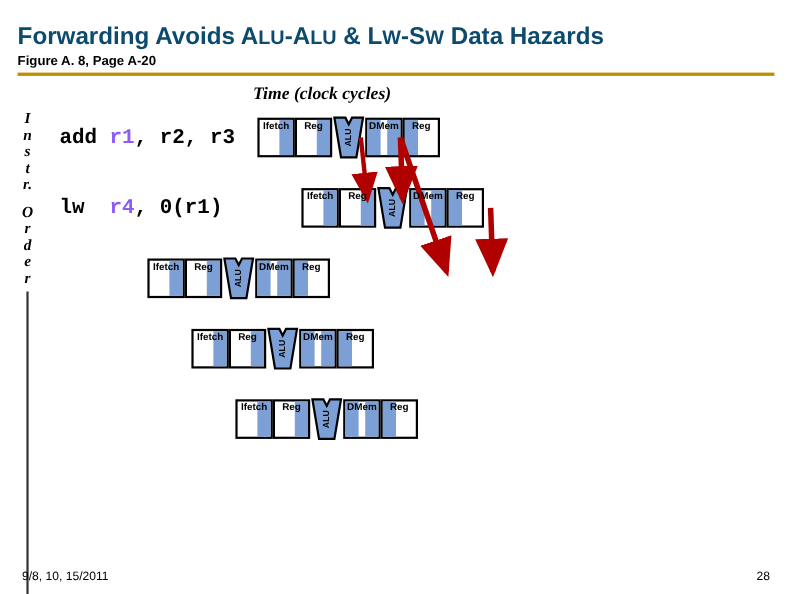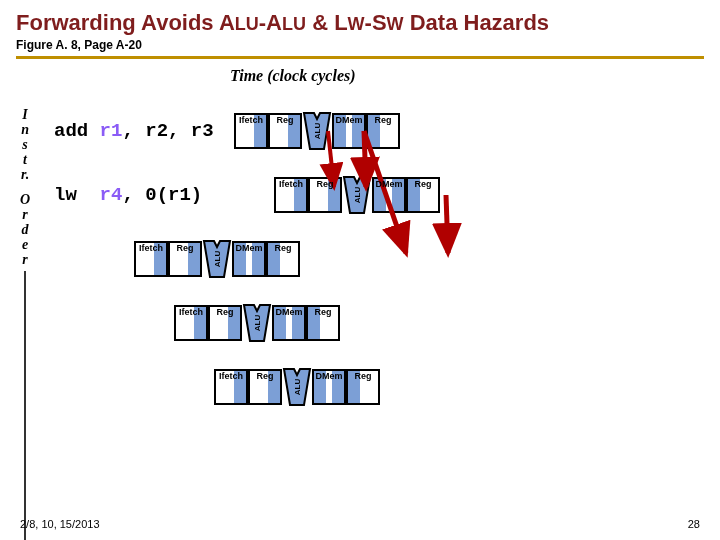--- a/index.html
+++ b/index.html
@@ -1,21 +1,21 @@
 <!DOCTYPE html>
 <html><head>
 <meta charset="utf-8">
 <style>
   * { box-sizing: border-box; margin: 0; padding: 0; }
   body { width: 720px; height: 540px; background: #fff; font-family: Arial, sans-serif; position: relative; overflow: hidden; }
-  .title { font-size: 22px; font-weight: bold; color: #7f1d1d; padding: 10px 16px 2px; }
+  .title { font-size: 22px; font-weight: bold; color: #0c4a6e; padding: 20px 16px 2px; }
   .title .sc { font-size: 18px; }
   .subtitle { font-size: 12px; font-weight: bold; padding: 0 16px 4px; }
   .hr { height: 3px; background: #BF8F00; margin: 0 16px 8px; }
-  .time-label { font-family: "Comic Sans MS", cursive; font-style: italic; font-weight: bold; font-size: 16px; text-align: left; padding-left: 230px; margin-bottom: 18px; }
+  .time-label { font-family: "Comic Sans MS", cursive; font-style: italic; font-weight: bold; font-size: 16px; text-align: left; padding-left: 230px; margin-bottom: 2px; }
   .body { position: relative; height: 360px; }
   .vaxis { position: absolute; left: 20px; top: 4px; display: flex; flex-direction: column; align-items: center; }
   .vaxis .lbl { font-family: "Comic Sans MS", cursive; font-style: italic; font-weight: bold; font-size: 14px; line-height: 15px; text-align: center; }
   .vaxis .line { width: 2px; height: 300px; background: #333; position: relative; margin-top: 4px; }
   .vaxis .line::after { content: ""; position: absolute; bottom: -10px; left: -5px; border-left: 6px solid transparent; border-right: 6px solid transparent; border-top: 10px solid #333; }
   .rows { position: absolute; left: 54px; top: 0; width: 660px; }
   .row { display: flex; align-items: center; height: 56px; margin-bottom: 8px; }
   .instr { font-family: "Courier New", monospace; font-size: 19px; font-weight: bold; white-space: pre; color: #000; }
   .instr .rd { color: #8b5cf6; }
   .pipe { display: flex; align-items: center; position: relative; }
@@ -207,15 +207,15 @@
 
     <line x1="310" y1="28" x2="352" y2="150" stroke="#b00000" stroke-width="5" marker-end="url(#ah)"></line>
 
     <line x1="392" y1="92" x2="394" y2="150" stroke="#b00000" stroke-width="5" marker-end="url(#ah)"></line>
 
     <line x1="274" y1="28" x2="280" y2="84" stroke="#b00000" stroke-width="4" marker-end="url(#ah)"></line>
   </svg>
 </div>
 
 <div class="footer">
-  <span>2/8, 10, 15/2013</span>
+  <span>9/8, 10, 15/2011</span>
   <span class="pg">28</span>
 </div>
 
 </body></html>

